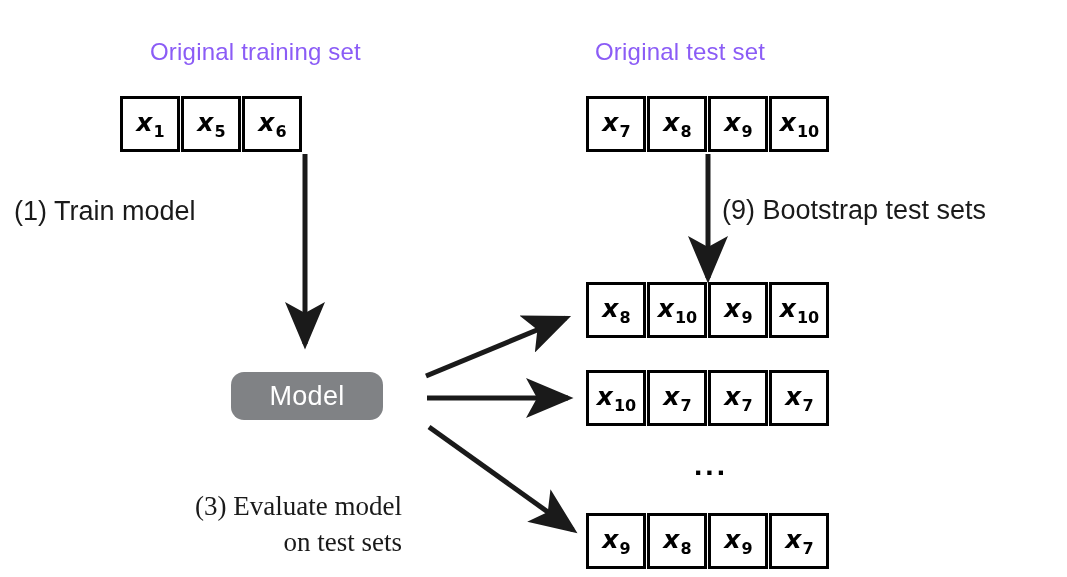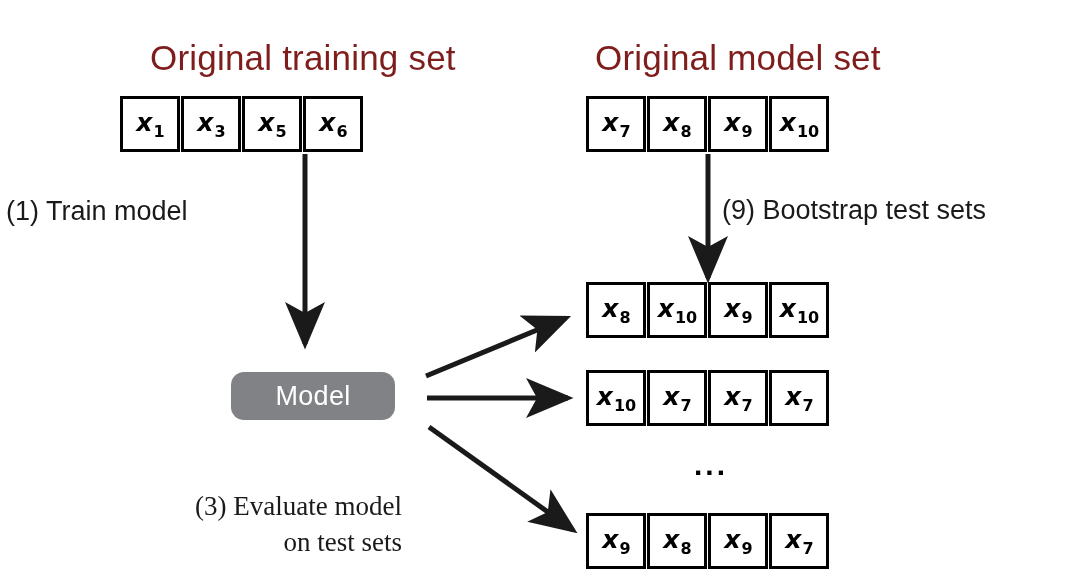--- a/index.html
+++ b/index.html
@@ -13,22 +13,22 @@
   #canvas {
     position: relative;
     width: 1067px;
     height: 577px;
     background: #ffffff;
     overflow: hidden;
   }
   .abs { position: absolute; }
 
   .heading {
-    font-size: 35px;
-    color: #7f1d1d;
+    font-size: 24px;
+    color: #8b5cf6;
     white-space: nowrap;
     letter-spacing: 0.2px;
     font-weight: 400;
   }
 
   .step-label {
     font-size: 27px;
     color: #1a1a1a;
     white-space: nowrap;
     font-weight: 400;
@@ -67,21 +67,21 @@
     font-size: 16px;
     font-style: normal;
     font-weight: bold;
     vertical-align: baseline;
     position: relative;
     top: 6px;
     left: 1px;
   }
 
   .model-box {
-    width: 164px;
+    width: 152px;
     height: 48px;
     border-radius: 13px;
     background: #808285;
     display: flex;
     align-items: center;
     justify-content: center;
   }
   .model-text {
     color: #ffffff;
     font-size: 27px;
@@ -106,30 +106,27 @@
     pointer-events: none;
   }
 </style>
 </head>
 <body>
 
 <div id="canvas">
 
   <div class="abs heading" style="left:150px; top:38px;">Original training set</div>
 
-  <div class="abs heading" style="left:595px; top:38px;">Original model set</div>
+  <div class="abs heading" style="left:595px; top:38px;">Original test set</div>
 
   <div class="abs cell-row" id="training-row" style="left:120px; top:96px;">
       <div class="cell">
         <span class="cell-text">x<sub>1</sub></span>
       </div>
       <div class="cell">
-        <span class="cell-text">x<sub>3</sub></span>
-      </div>
-      <div class="cell">
         <span class="cell-text">x<sub>5</sub></span>
       </div>
       <div class="cell">
         <span class="cell-text">x<sub>6</sub></span>
       </div>
     </div>
 
   <div class="abs cell-row" id="test-row" style="left:586px; top:96px;">
       <div class="cell">
         <span class="cell-text">x<sub>7</sub></span>
@@ -138,21 +135,21 @@
         <span class="cell-text">x<sub>8</sub></span>
       </div>
       <div class="cell">
         <span class="cell-text">x<sub>9</sub></span>
       </div>
       <div class="cell">
         <span class="cell-text">x<sub>10</sub></span>
       </div>
     </div>
 
-  <div class="abs step-label" style="left:6px; top:193px;">(1) Train model</div>
+  <div class="abs step-label" style="left:14px; top:193px;">(1) Train model</div>
 
   <div class="abs step-label" style="left:722px; top:192px;">(9) Bootstrap test sets</div>
 
   <div class="abs step-label two-line" style="left:140px; top:488px; width:262px;">
     <div>(3) Evaluate model</div>
     <div>on test sets</div>
   </div>
 
   <div class="abs model-box" style="left:231px; top:372px;">
     <span class="model-text">Model</span>

